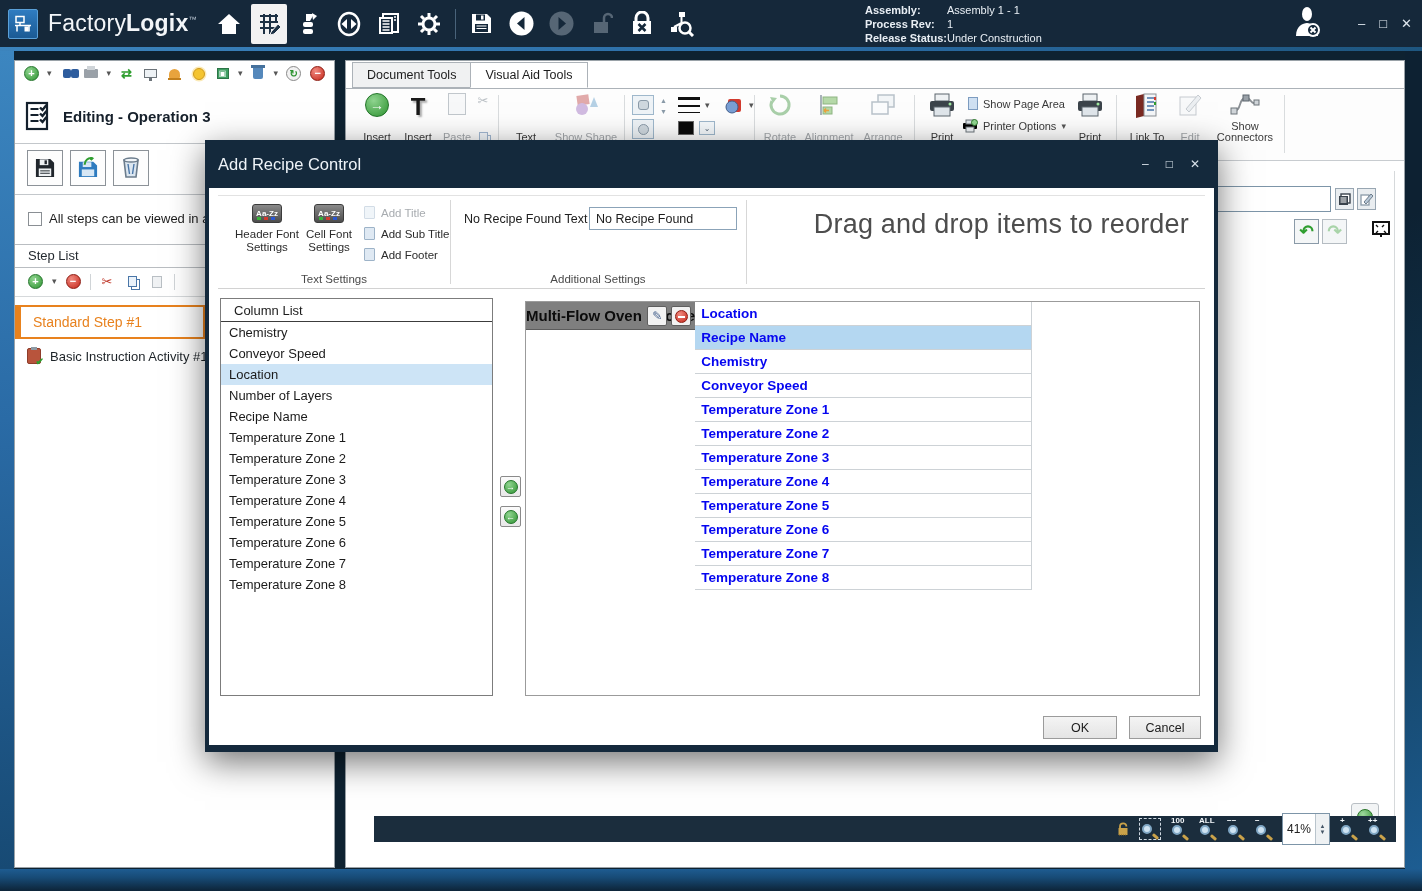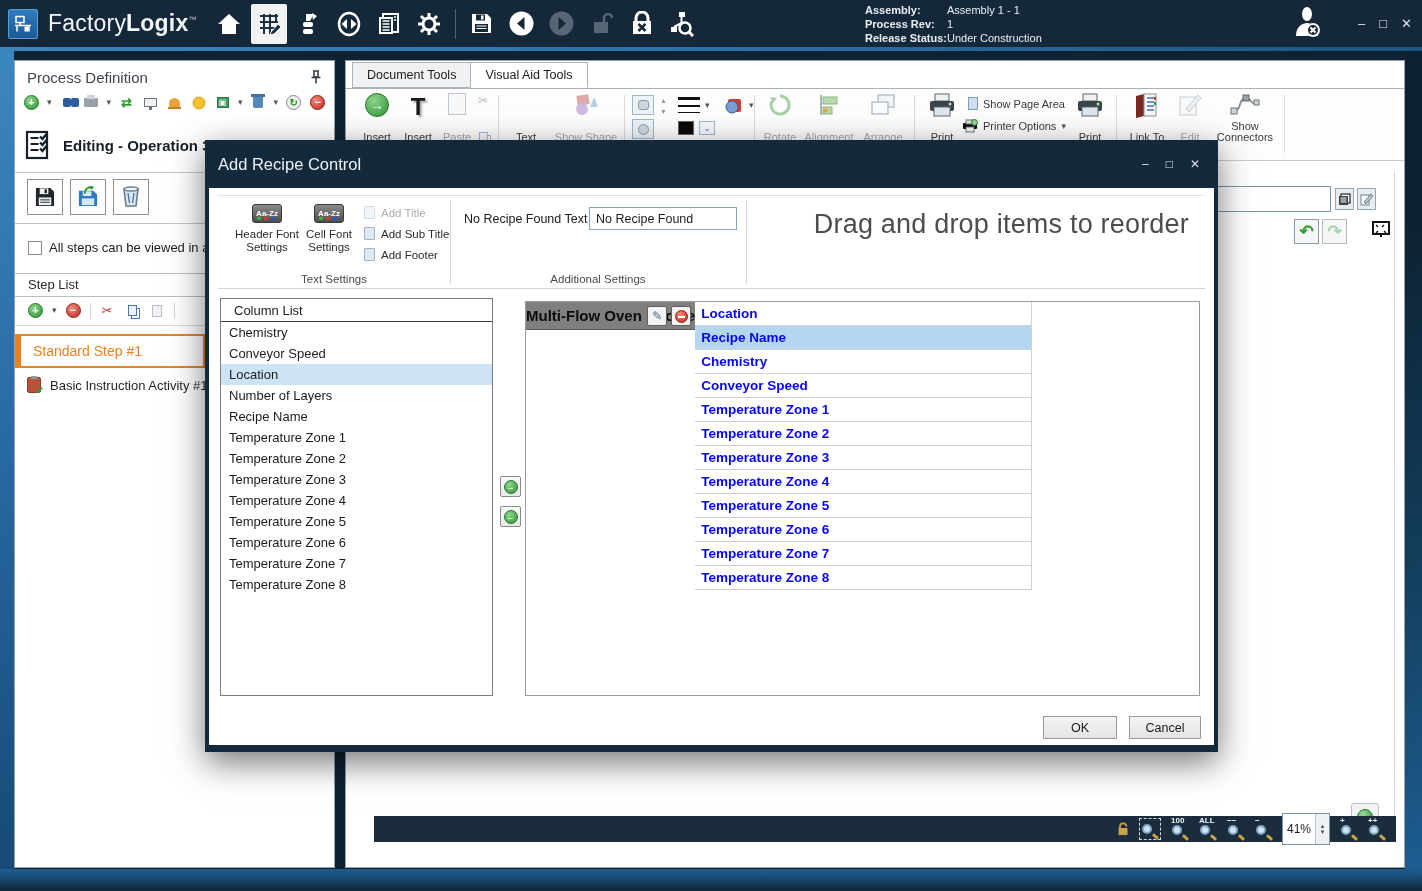--- a/index.html
+++ b/index.html
@@ -289,31 +289,20 @@
     <span>□</span>
     <span>✕</span>
   </div>
 </div>
 <div class="accent-line"></div>
 <div class="edge-left"></div>
 <div class="edge-right"></div>
 <div class="edge-bottom"></div>
 
 <div class="left-panel">
-  <div class="lp-title"><span>Process Definition</span>
-    <span class="pin">
-        <svg width="12" height="14" viewBox="0 0 12 14">
-          <g stroke="#39424c" stroke-width="1.6" fill="none">
-            <path d="M3 1 h6 M4 1 v6 h4 v-6"></path>
-            <path d="M1.5 7.5 h9"></path>
-            <path d="M6 7.5 v6"></path>
-          </g>
-        </svg>
-      </span>
-  </div>
   <div class="lp-toolbar">
     <span class="mi">
         <span class="circ c-green">+</span>
       </span>
     <span class="dd">▾</span>
     <span class="mi">
         <span class="binoc"></span>
       </span>
     <span class="mi">
         <span class="printy"></span>

